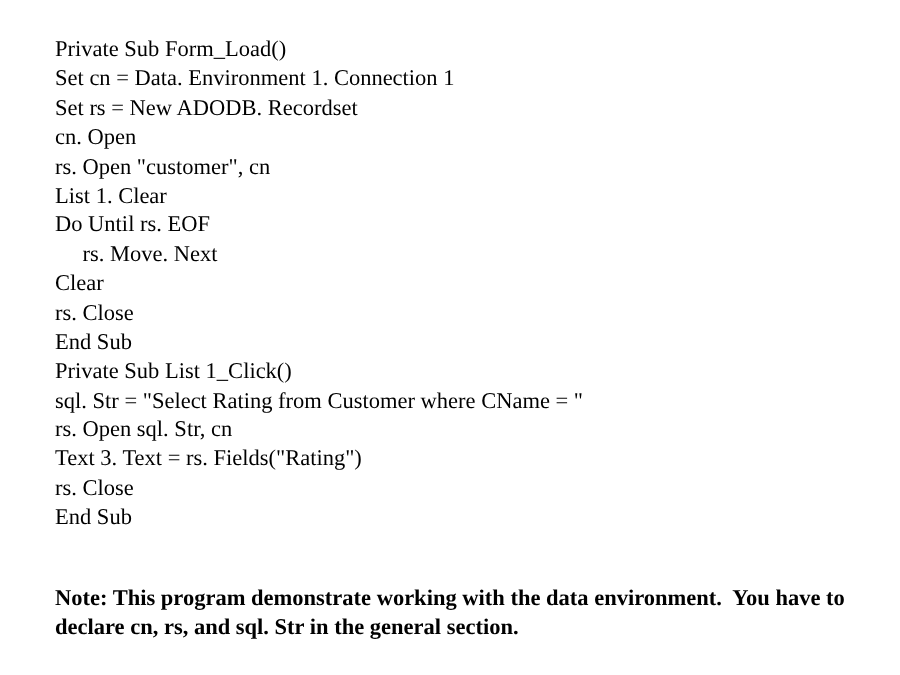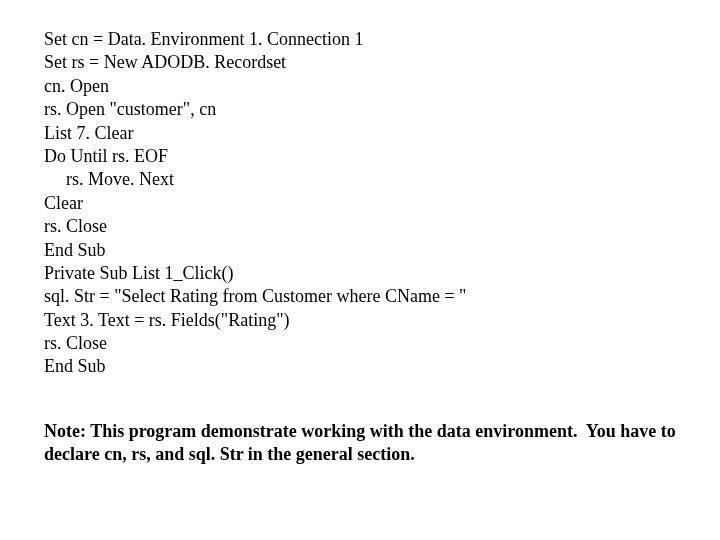--- a/index.html
+++ b/index.html
@@ -26,29 +26,31 @@
     font-weight: bold;
     white-space: pre-wrap;
     max-width: 640px;
     margin-top: 41px;
   }
 </style>
 </head>
 <body>
 
 <div class="page">
+  <div class="line">Private Sub Form_Load()</div>
   <div class="line">Set cn = Data. Environment 1. Connection 1</div>
   <div class="line">Set rs = New ADODB. Recordset</div>
   <div class="line">cn. Open</div>
   <div class="line">rs. Open "customer", cn</div>
-  <div class="line">List 7. Clear</div>
+  <div class="line">List 1. Clear</div>
   <div class="line">Do Until rs. EOF</div>
   <div class="line indent">rs. Move. Next</div>
   <div class="line">Clear</div>
   <div class="line">rs. Close</div>
   <div class="line">End Sub</div>
   <div class="line">Private Sub List 1_Click()</div>
   <div class="line">sql. Str = "Select Rating from Customer where CName = "</div>
+  <div class="line">rs. Open sql. Str, cn</div>
   <div class="line">Text 3. Text = rs. Fields("Rating")</div>
   <div class="line">rs. Close</div>
   <div class="line">End Sub</div>
   <div class="note">Note: This program demonstrate working with the data environment.  You have to declare cn, rs, and sql. Str in the general section.</div>
 </div>
 
 </body></html>

